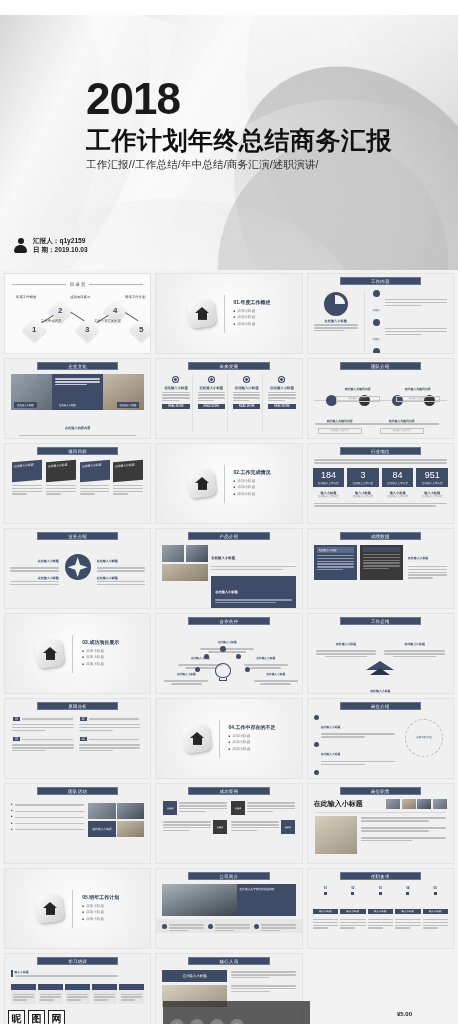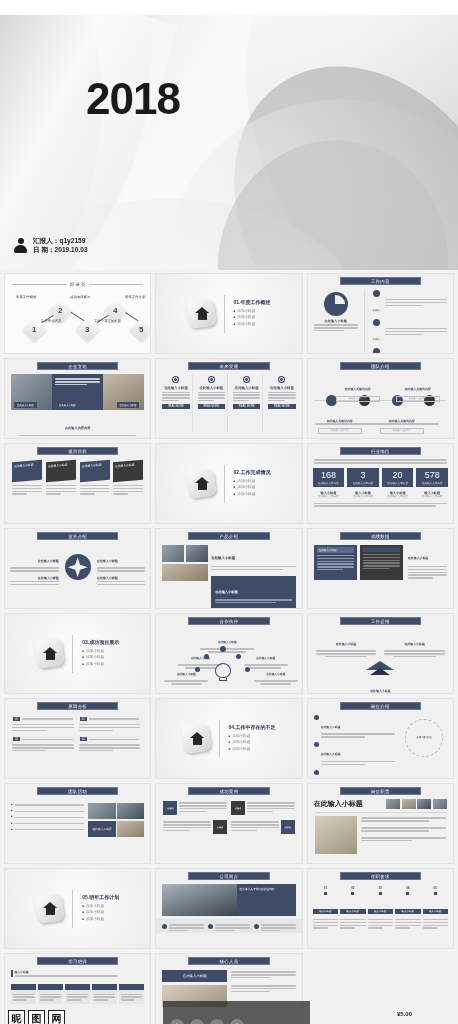--- a/index.html
+++ b/index.html
@@ -154,20 +154,22 @@
     <div class="wave w4"></div>
     <div class="wave w5"></div>
     <div class="wave w6"></div>
     <div class="wave w7"></div>
     <div class="shine"></div>
 
     <div class="cover-text">
       <div class="yr-line">
         <div class="year">2018</div>
       </div>
+      <div class="cn-title">工作计划年终总结商务汇报</div>
+      <div class="cn-sub">工作汇报//工作总结/年中总结/商务汇演/述职演讲/</div>
     </div>
 
     <div class="presenter">
       <div class="pers-icon"></div>
       <div class="pers-lines">
         <div>汇报人：q1y2159</div>
         <div>日  期：2019.10.03</div>
       </div>
     </div>
   </div>
@@ -419,33 +421,33 @@
     </div>
 
     <div class="slide">
       <div class="sl-title">行业地位</div>
       <div style="padding:3px 6px 0">
           <span class="tx" style="width:100%"></span>
           <span class="tx" style="width:100%"></span>
         </div>
       <div class="stats">
         <div class="st">
-            <b>168</b>
+            <b>184</b>
           <i>在此输入文字内容</i>
           </div>
         <div class="st">
             <b>3</b>
           <i>在此输入文字内容</i>
           </div>
         <div class="st">
-            <b>20</b>
+            <b>84</b>
           <i>在此输入文字内容</i>
           </div>
         <div class="st">
-            <b>578</b>
+            <b>951</b>
           <i>在此输入文字内容</i>
           </div>
       </div>
       <div class="stats" style="margin-top:2px">
         <div class="st-cap">
             <b>输入小标题</b>
             <i>在此输入文字内容</i>
           </div>
         <div class="st-cap">
             <b>输入小标题</b>

